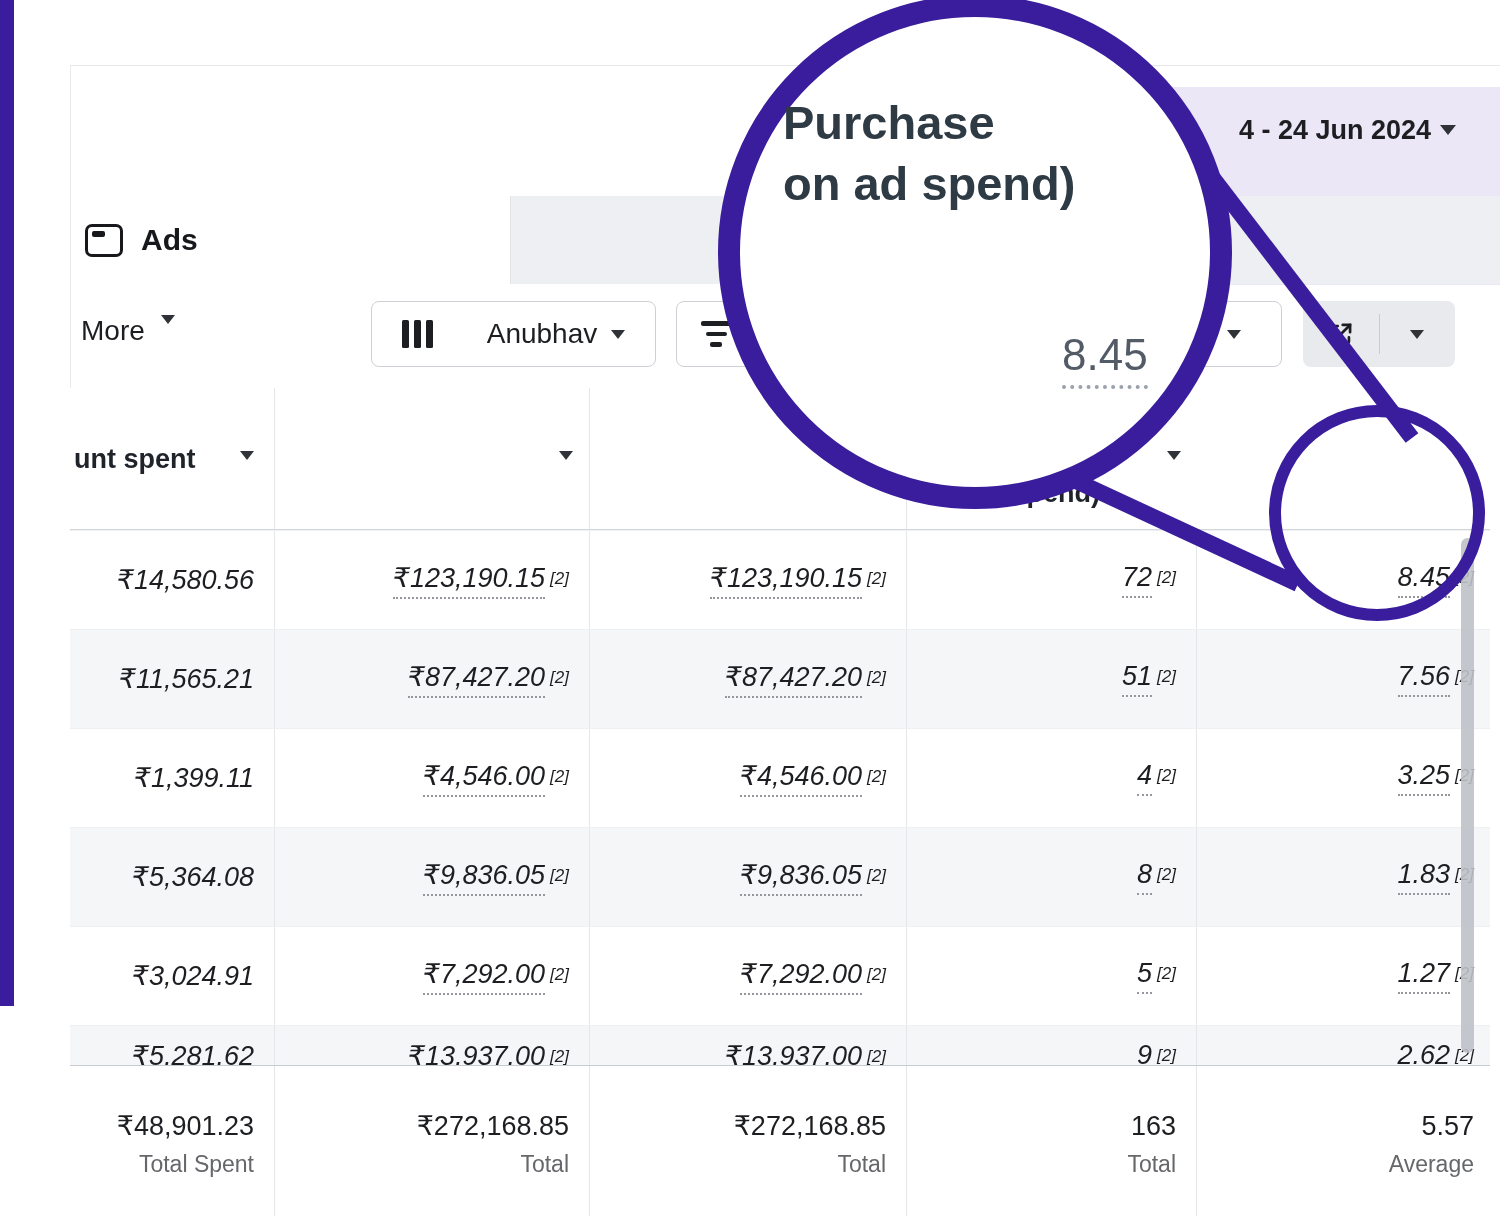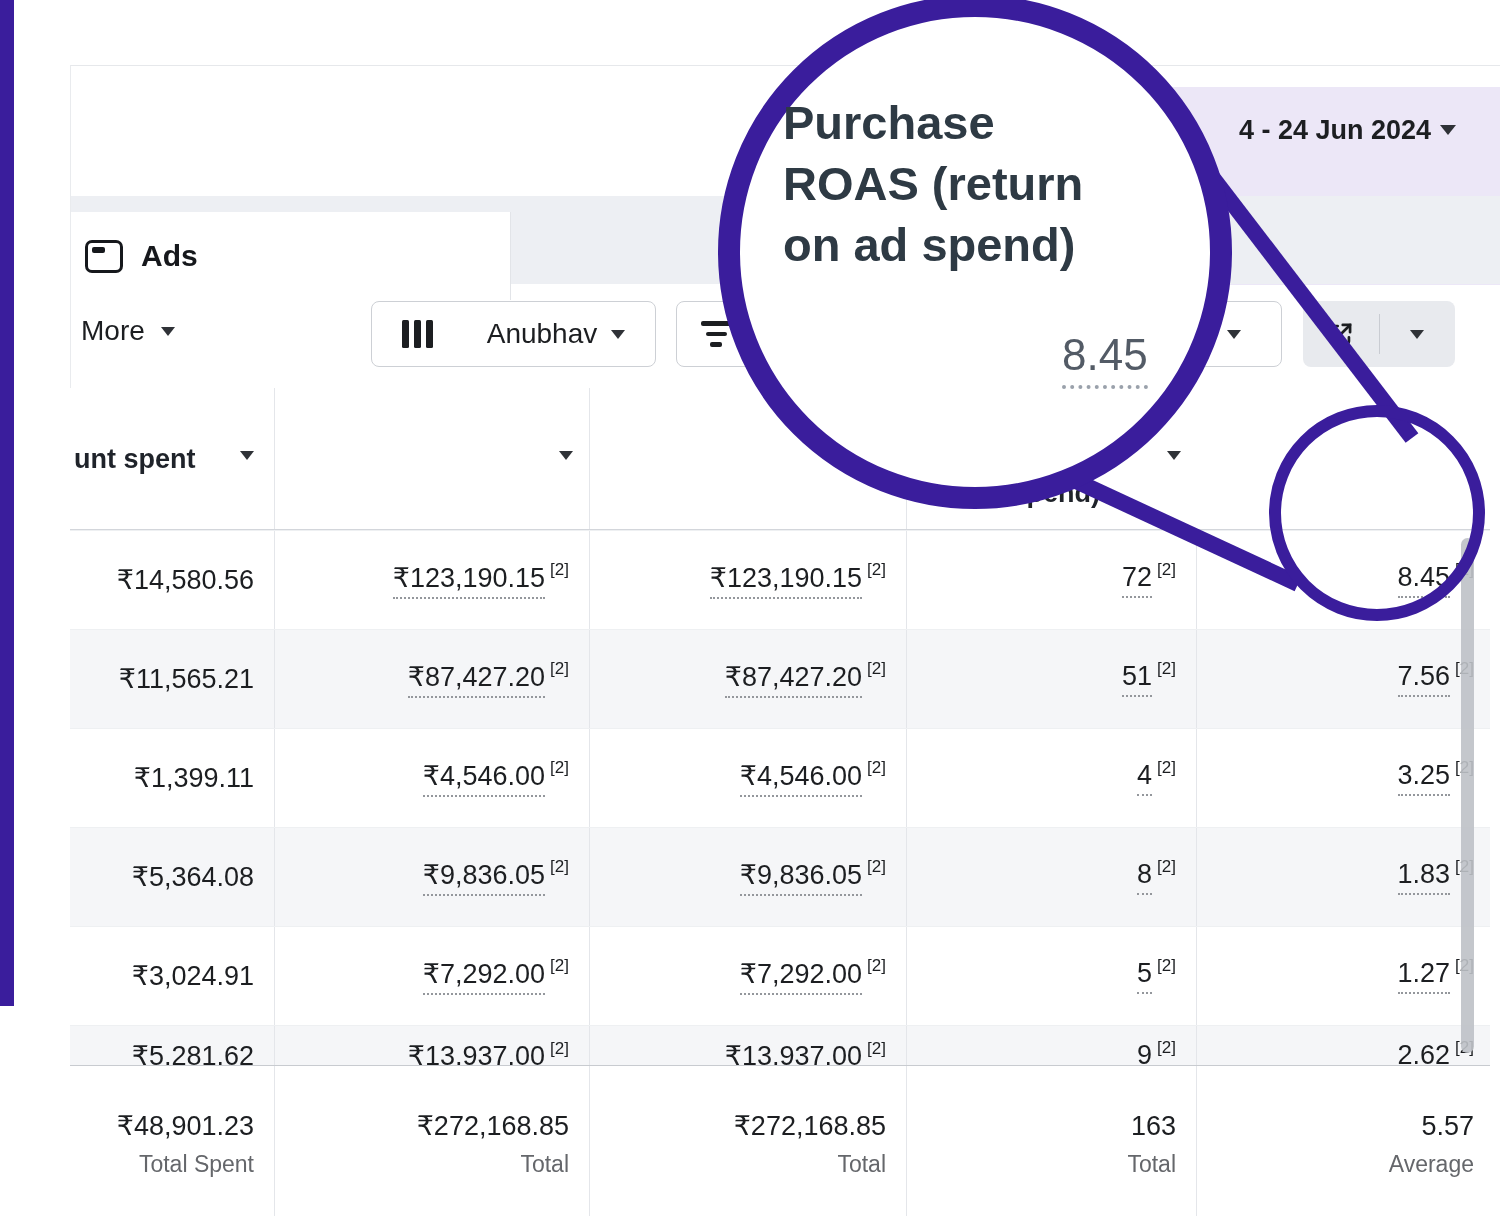--- a/index.html
+++ b/index.html
@@ -23,30 +23,30 @@
   
   .date-ctl { top:108px; right:44px; height:42px; display:flex; align-items:center; gap:9px; z-index:3; }
   .date-txt { font-size:27px; font-weight:bold; color:#1c1e21; }
 
   .tri { width:0; height:0; border-left:8px solid transparent; border-right:8px solid transparent;
          border-top:10px solid #2f3237; display:inline-block; }
   .tri.sm { border-left-width:7px; border-right-width:7px; border-top-width:9px; }
 
   
   .tabstrip { left:70px; top:195px; width:1430px; height:88px; background:#edeff3; }
-  .tab-active { position:absolute; left:0; top:16px; width:440px; height:88px; background:#fff;
+  .tab-active { position:absolute; left:0; top:0; width:440px; height:88px; background:#fff;
                 display:flex; align-items:center; gap:18px; padding-left:14px;
                 border-right:1px solid #e2e4e8; }
   .ads-icon { position:relative; width:38px; height:33px; border:3.5px solid #16181c; border-radius:7px; }
   .ads-icon::before { content:""; position:absolute; left:4px; top:4px; width:13px; height:6px;
                       background:#16181c; border-radius:2px; }
   .tab-label { font-size:30px; font-weight:bold; color:#16181c; }
 
   
-  .tb-more { left:80px; top:314px; display:flex; align-items:center; gap:16px; }
+  .tb-more { left:80px; top:314px; display:flex; align-items:flex-start; gap:16px; }
   .tb-more span { font-size:28px; color:#1c1e21; }
   .btn { position:absolute; top:300px; height:66px; background:#fff; border:1.5px solid #cdd0d5;
          border-radius:8px; display:flex; align-items:center; justify-content:center; gap:14px; }
   .btn-cols { left:370px; width:285px; }
   .btn-cols .lbl { font-size:28px; color:#1c1e21;margin-left:40px; }
   .cols-icon { display:flex; gap:5px; }
   .cols-icon i { width:7px; height:28px; background:#1c1e21; border-radius:1.5px; display:block; }
   .btn-filter { left:675px; width:250px; justify-content:flex-start; padding-left:24px; }
   .filter-icon { display:flex; flex-direction:column; gap:6px; align-items:center; }
   .filter-icon i { display:block; height:4.5px; background:#1c1e21; border-radius:2px; }
@@ -69,21 +69,21 @@
   .th-roas .th-label  { position:absolute; left:25px; top:20px; width:205px; }
   .th-caret { position:absolute; top:63px; }
   .th-spent .th-caret { left:170px; }
   .th-conv .th-caret, .th-web .th-caret, .th-purch .th-caret, .th-roas .th-caret { right:16px; }
 
   .tr { height:99px; border-top:1px solid #eef0f2; }
   .tr.odd { background:#f5f6f8; }
   .td { display:flex; align-items:center; justify-content:flex-end; padding-right:20px;
         border-right:1px solid #e4e6ea; font-size:27px; color:#1c1e21; }
   .td:last-child { border-right:none; padding-right:16px; }
-  .cellinner { display:flex; align-items:center; }
+  .cellinner { display:flex; align-items:flex-end;font-style:italic; }
   .val { border-bottom:2.5px dotted #94979c; padding-bottom:3px; }
   .mk { font-size:17px; margin-left:5px; transform:translateY(-10px); display:inline-block; color:#1c1e21; }
   .tr.cut .td { align-items:flex-start; padding-top:14px; }
 
   .totals { position:absolute; left:0; top:677px; width:1420px; height:158px; background:#fff;
             border-top:1px solid #c8cbd0; border-bottom:1px solid #e2e4e8; }
   .tot-cell { display:flex; flex-direction:column; align-items:flex-end; justify-content:center;
               padding-right:20px; border-right:1px solid #e4e6ea; }
   .tot-cell:last-child { border-right:none; padding-right:16px; }
   .tot-val { font-size:27px; color:#1c1e21; }
@@ -408,20 +408,19 @@
 
   <svg class="abs ann-svg" viewBox="0 0 1500 1216">
     <line class="ann-line" x1="1190" y1="148" x2="1412" y2="438"></line>
     <line class="ann-line" x1="1035" y1="462" x2="1298" y2="584"></line>
     <circle class="ann-big" cx="975" cy="252" r="246"></circle>
     <circle class="ann-small" cx="1377" cy="513" r="102"></circle>
   </svg>
 
   <div class="abs ann-headline">
     <div>Purchase</div>
-    <div>ROAS (return</div>
     <div>on ad spend)</div>
   </div>
   <div class="abs ann-value">
     <span>8.45</span>
   </div>
 
 </div>
 
 </body></html>

